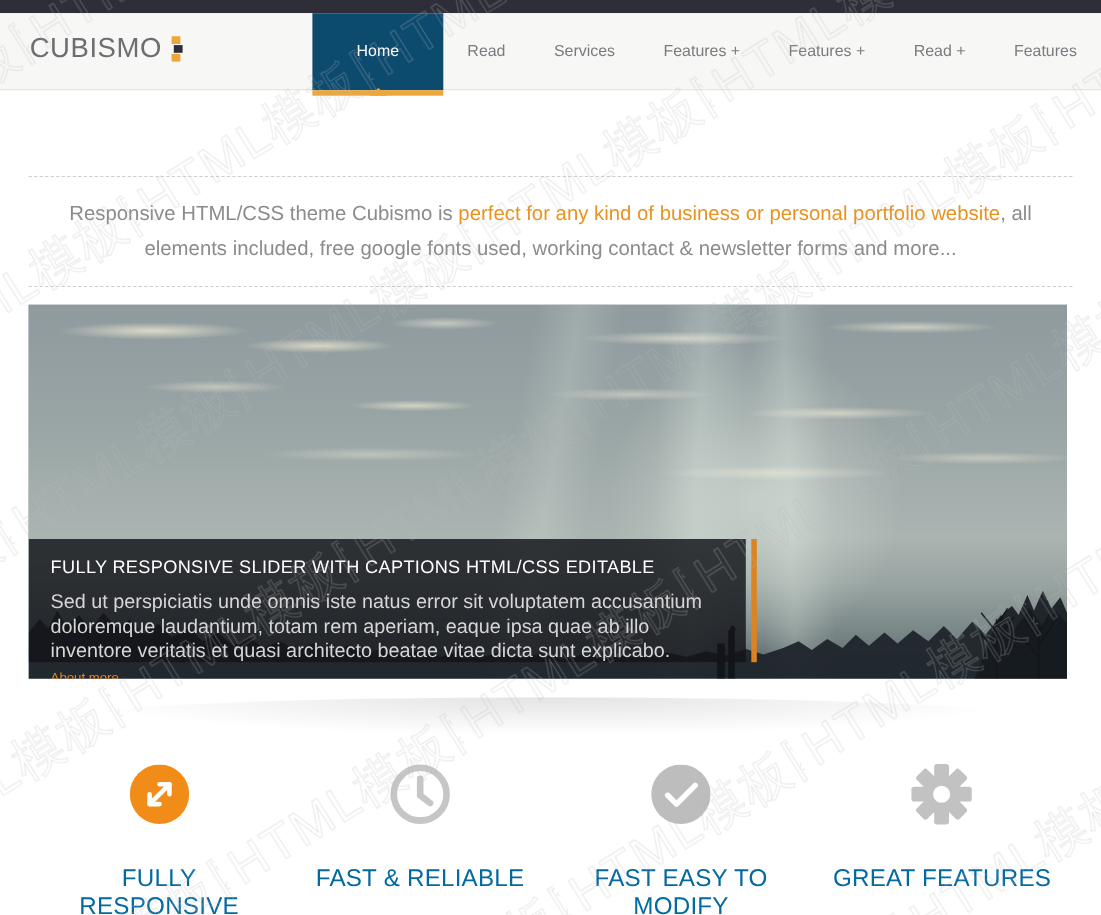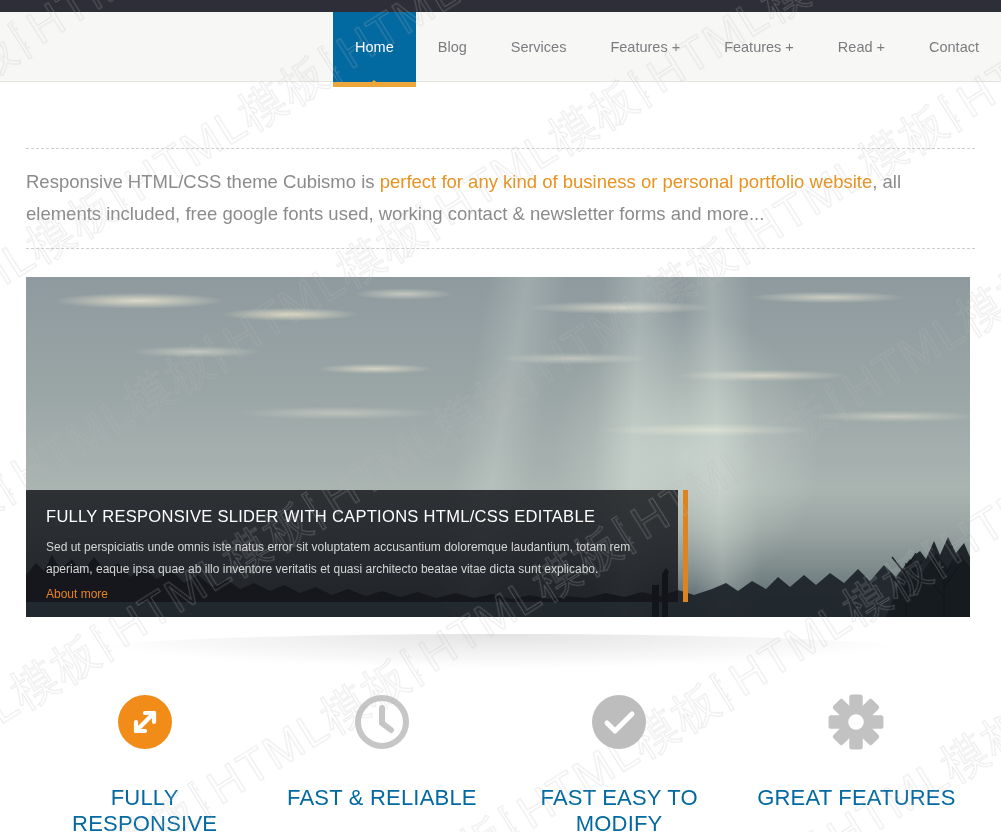--- a/index.html
+++ b/index.html
@@ -70,23 +70,23 @@
     align-items: center;
     padding: 0 22px;
     font-size: 14.5px;
     color: #7c7c80;
     height: 70px;
     position: relative;
     cursor: pointer;
     white-space: nowrap;
   }
   .nav-item.active {
-    background: #0369a1;
+    background: #0c4a6e;
     color: #ffffff;
-    padding: 0 22px;
+    padding: 0 40px;
   }
   .nav-item.active::after {
     content: "";
     position: absolute;
     left: 0; bottom: -5px;
     width: 100%; height: 5px;
     background: #eda63a;
   }
   .nav-arrow {
     position: absolute;
@@ -95,25 +95,26 @@
     width: 0; height: 0;
     border-left: 8px solid transparent;
     border-right: 8px solid transparent;
     border-bottom: 7px solid #eda63a;
     z-index: 3;
   }
 
   
   .intro {
     position: absolute;
-    top: 148px; left: 26px;
+    top: 160px; left: 26px;
     width: 949px;
     border-top: 1px dashed #cfcfca;
     border-bottom: 1px dashed #cfcfca;
     padding: 17px 0 18px 0;
+    text-align: center;
   }
   .intro-text {
     font-size: 18.5px;
     line-height: 32px;
     color: #8b8b8e;
     font-weight: 300;
   }
   .intro-hl { color: #e8921f; }
 
   
@@ -178,21 +179,21 @@
   }
   .caption-title {
     color: #ffffff;
     font-size: 16.5px;
     letter-spacing: 0.3px;
     font-weight: 400;
     margin-bottom: 10px;
   }
   .caption-body {
     color: #d6d6d6;
-    font-size: 12px;
+    font-size: 18px;
     line-height: 22px;
   }
   .caption-link {
     display: inline-block;
     margin-top: 7px;
     color: #e8821e;
     font-size: 12px;
     cursor: pointer;
   }
   .caption-bar {
@@ -253,42 +254,50 @@
   }
 </style>
 </head>
 <body>
 
 <div id="page">
 
   <div class="topbar"></div>
 
   <div class="header">
+    <div class="logo">
+      <span class="logo-text">CUBISMO</span>
+      <span class="logo-mark">
+        <span class="lm lm1"></span>
+        <span class="lm lm2"></span>
+        <span class="lm lm3"></span>
+      </span>
+    </div>
     <nav class="nav" id="mainNav">
         <div class="nav-item active">
           <span>Home</span>
           <span class="nav-arrow"></span>
         </div>
         <div class="nav-item">
-          <span>Blog</span>
+          <span>Read</span>
         </div>
         <div class="nav-item">
           <span>Services</span>
         </div>
         <div class="nav-item">
           <span>Features +</span>
         </div>
         <div class="nav-item">
           <span>Features +</span>
         </div>
         <div class="nav-item">
           <span>Read +</span>
         </div>
         <div class="nav-item">
-          <span>Contact</span>
+          <span>Features</span>
         </div>
       </nav>
   </div>
 
   <div class="intro">
     <p class="intro-text">
       <span>Responsive HTML/CSS theme Cubismo is </span><span class="intro-hl">perfect for any kind of business or personal portfolio website</span><span>, all elements included, free google fonts used, working contact &amp; newsletter forms and more...</span>
     </p>
   </div>
 

